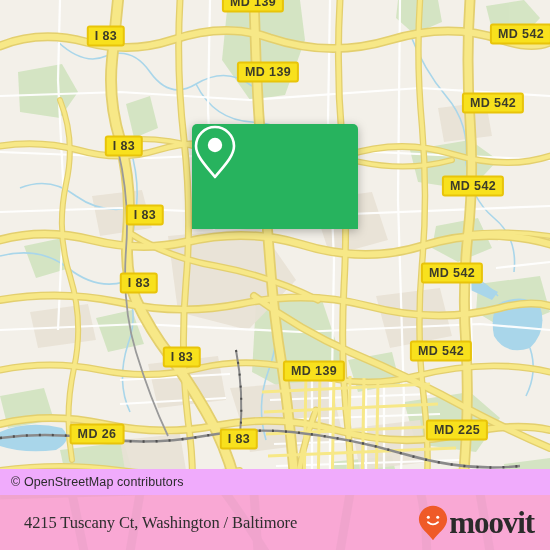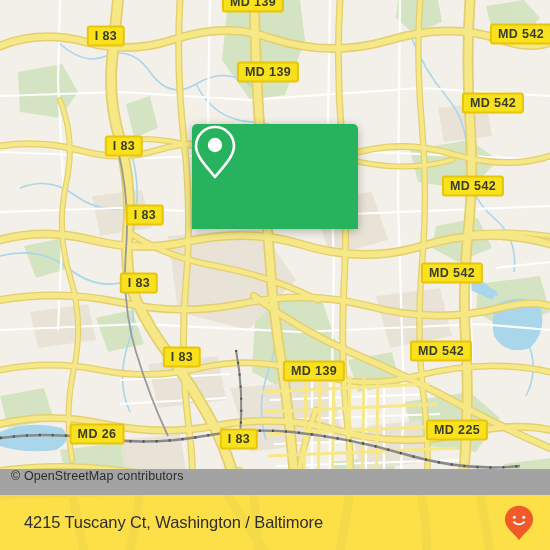--- a/index.html
+++ b/index.html
@@ -17,22 +17,22 @@
     width: 550px; height: 495px;
     background: #f3f0e9;
     overflow: hidden;
   }
   .map svg { position: absolute; left: 0; top: 0; display: block; }
 
   
   .attrib-strip {
     position: absolute; left: 0; bottom: 0;
     width: 550px; height: 26px;
-    background: #a3a3a3;
-    display: flex; 
+    background: #f0abfc;
+    display: flex; align-items: center;
     padding-left: 11px;
     z-index: 40;
   }
   .attrib-strip span {
     font-size: 12.5px;
     color: #2b2b2b;
     letter-spacing: .1px;
   }
 
   
@@ -86,22 +86,23 @@
     width: 0; height: 0;
     border-left: 14px solid transparent;
     border-right: 14px solid transparent;
     border-top: 14px solid #ffffff;
   }
 
   
   .footer {
     position: absolute; left: 0; top: 495px;
     width: 550px; height: 55px;
-    background: #fde047;
+    background: #f9a8d4;
     overflow: hidden;
+    font-family: Liberation Serif, serif;
   }
   .footer-watermark {
     position: absolute; left: 0; top: -60px;
     opacity: .055;
   }
   .footer-inner {
     position: relative; z-index: 5;
     width: 100%; height: 100%;
     display: flex; align-items: center;
     justify-content: space-between;
@@ -315,17 +316,18 @@
 
     <div class="footer-inner">
       <div class="footer-address">4215 Tuscany Ct, Washington / Baltimore</div>
       <div class="brand">
         <svg class="brand-mark" viewBox="0 0 30 36">
           <path d="M15 0.8 C7 0.8 0.9 6.9 0.9 14.6 C0.9 22.8 10.4 28.6 15 35.2 C19.6 28.6 29.1 22.8 29.1 14.6 C29.1 6.9 23 0.8 15 0.8 Z" fill="#ef5a28"></path>
           <circle cx="10.3" cy="12.2" r="1.5" fill="#ffffff"></circle>
           <circle cx="19.7" cy="12.2" r="1.5" fill="#ffffff"></circle>
           <path d="M10 17.2 Q15 21.6 20 17.2" stroke="#ffffff" stroke-width="1.8" fill="none" stroke-linecap="round"></path>
         </svg>
+        <span class="brand-text">moovit</span>
       </div>
     </div>
   </div>
 
 </div>
 
 </body></html>

